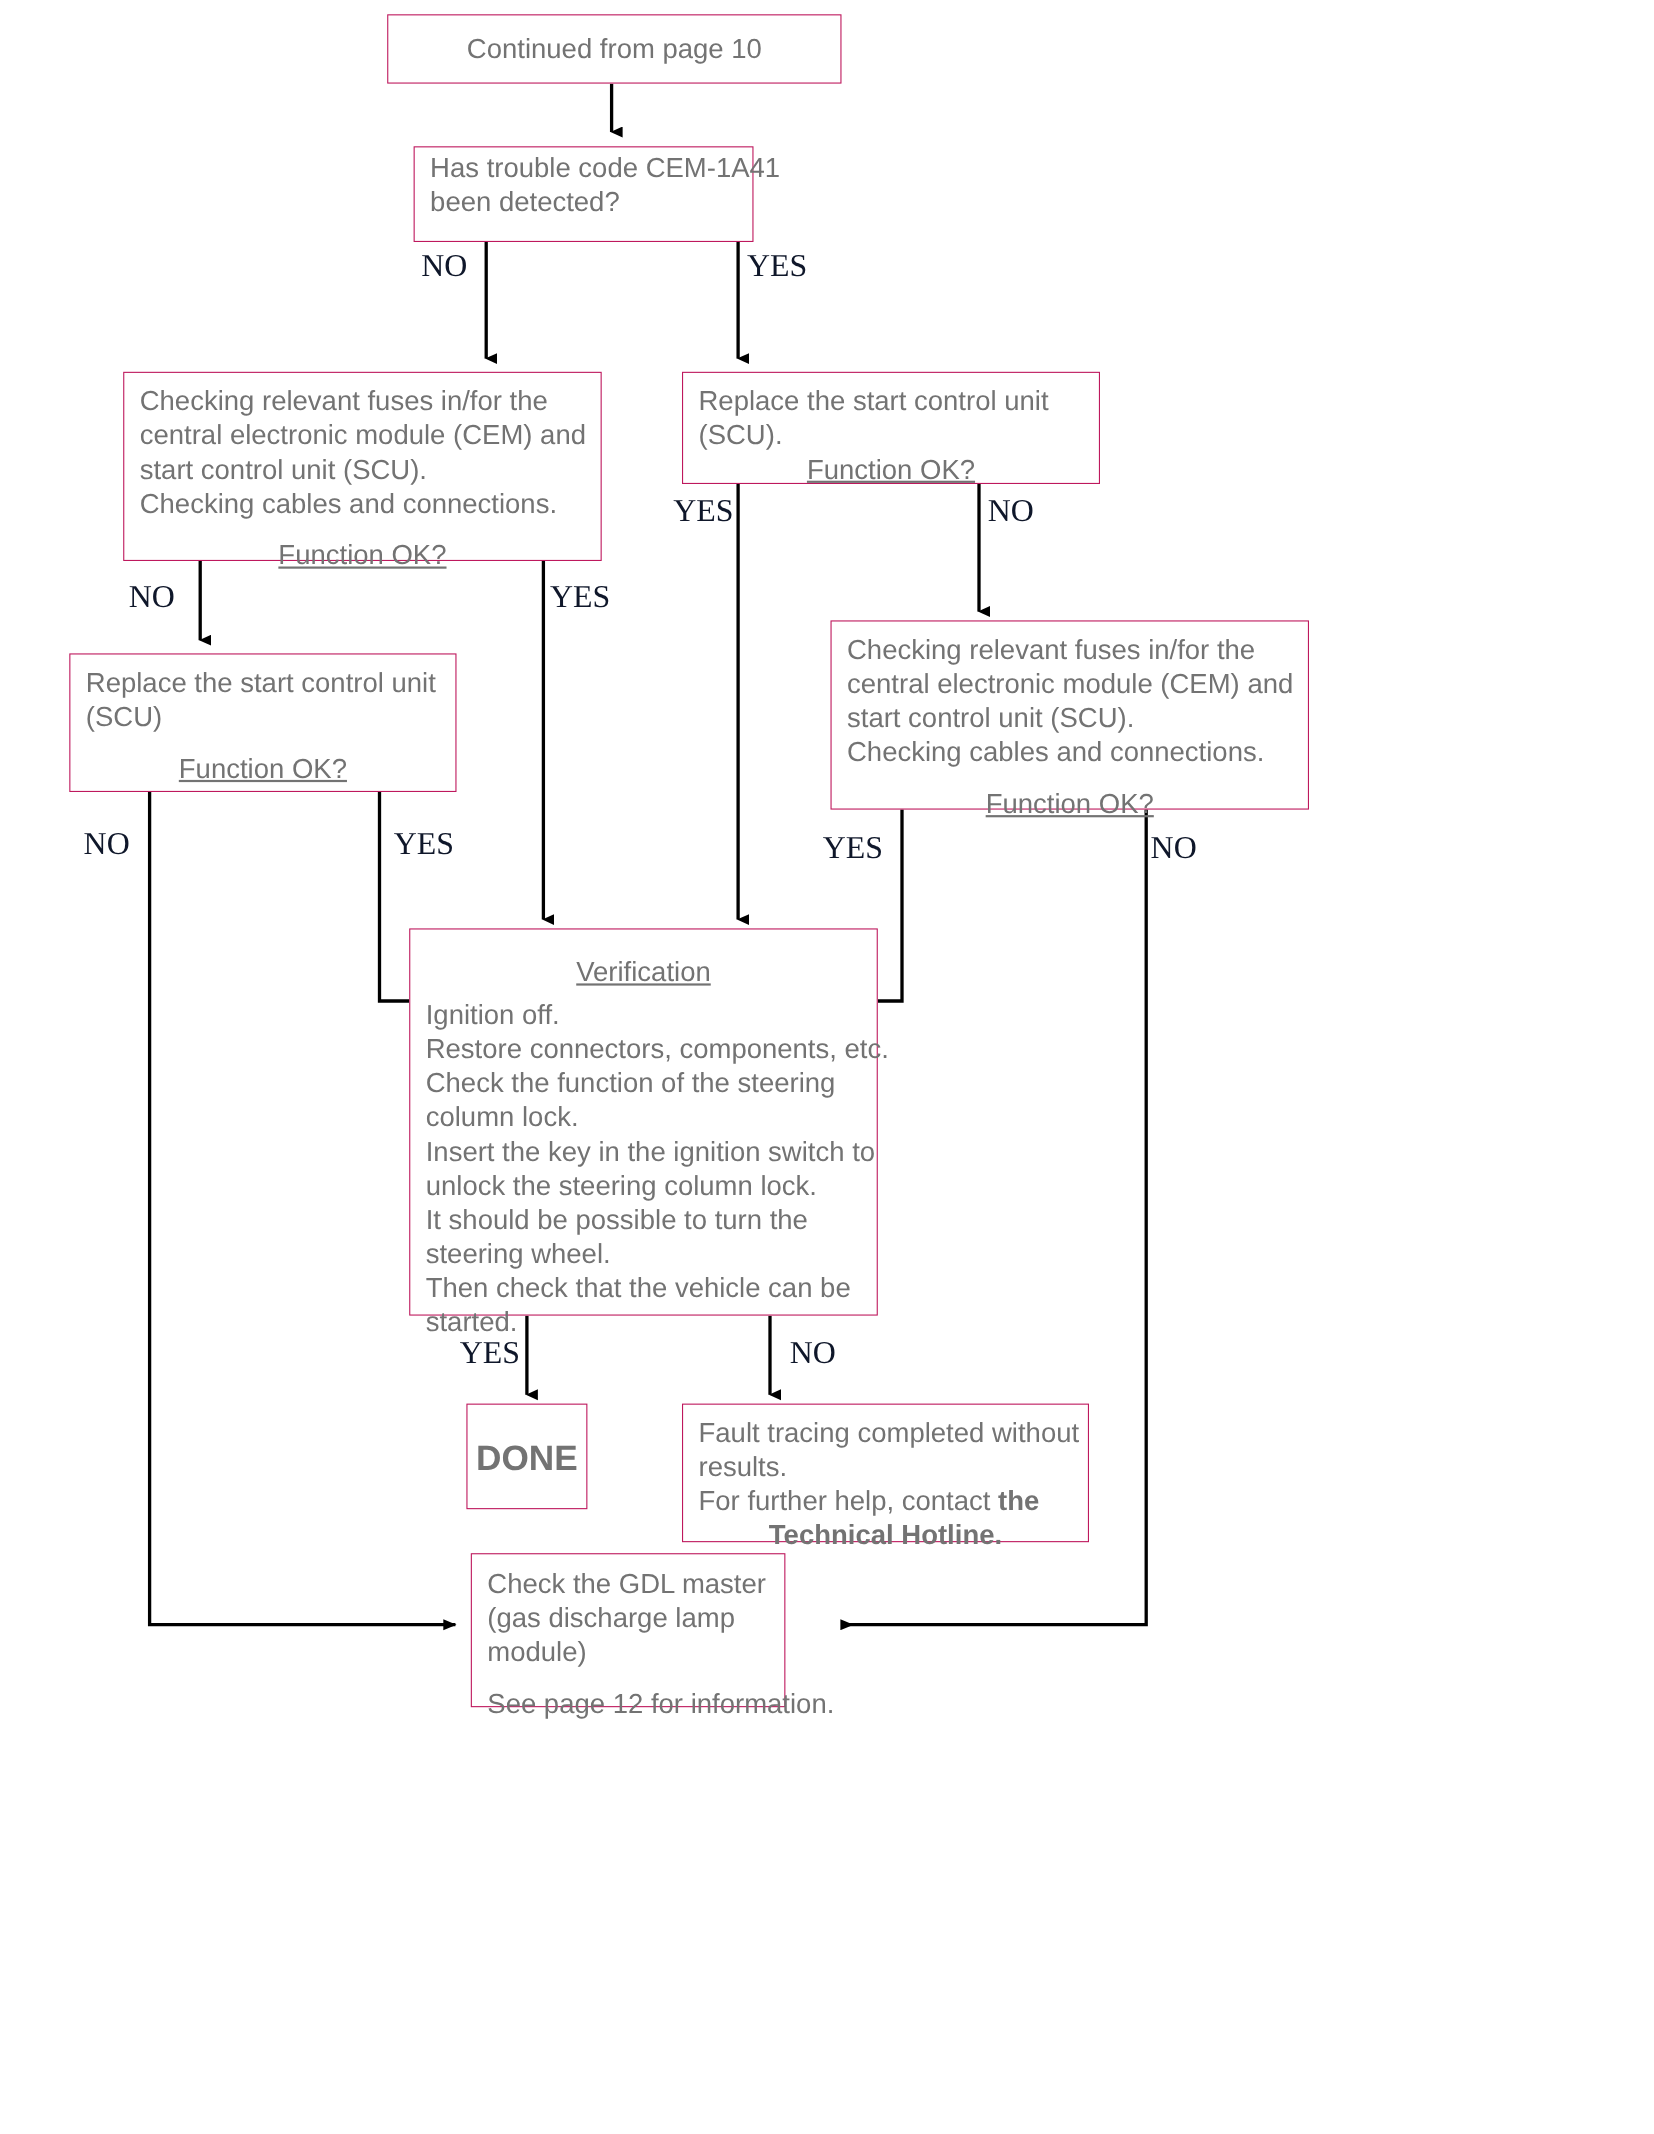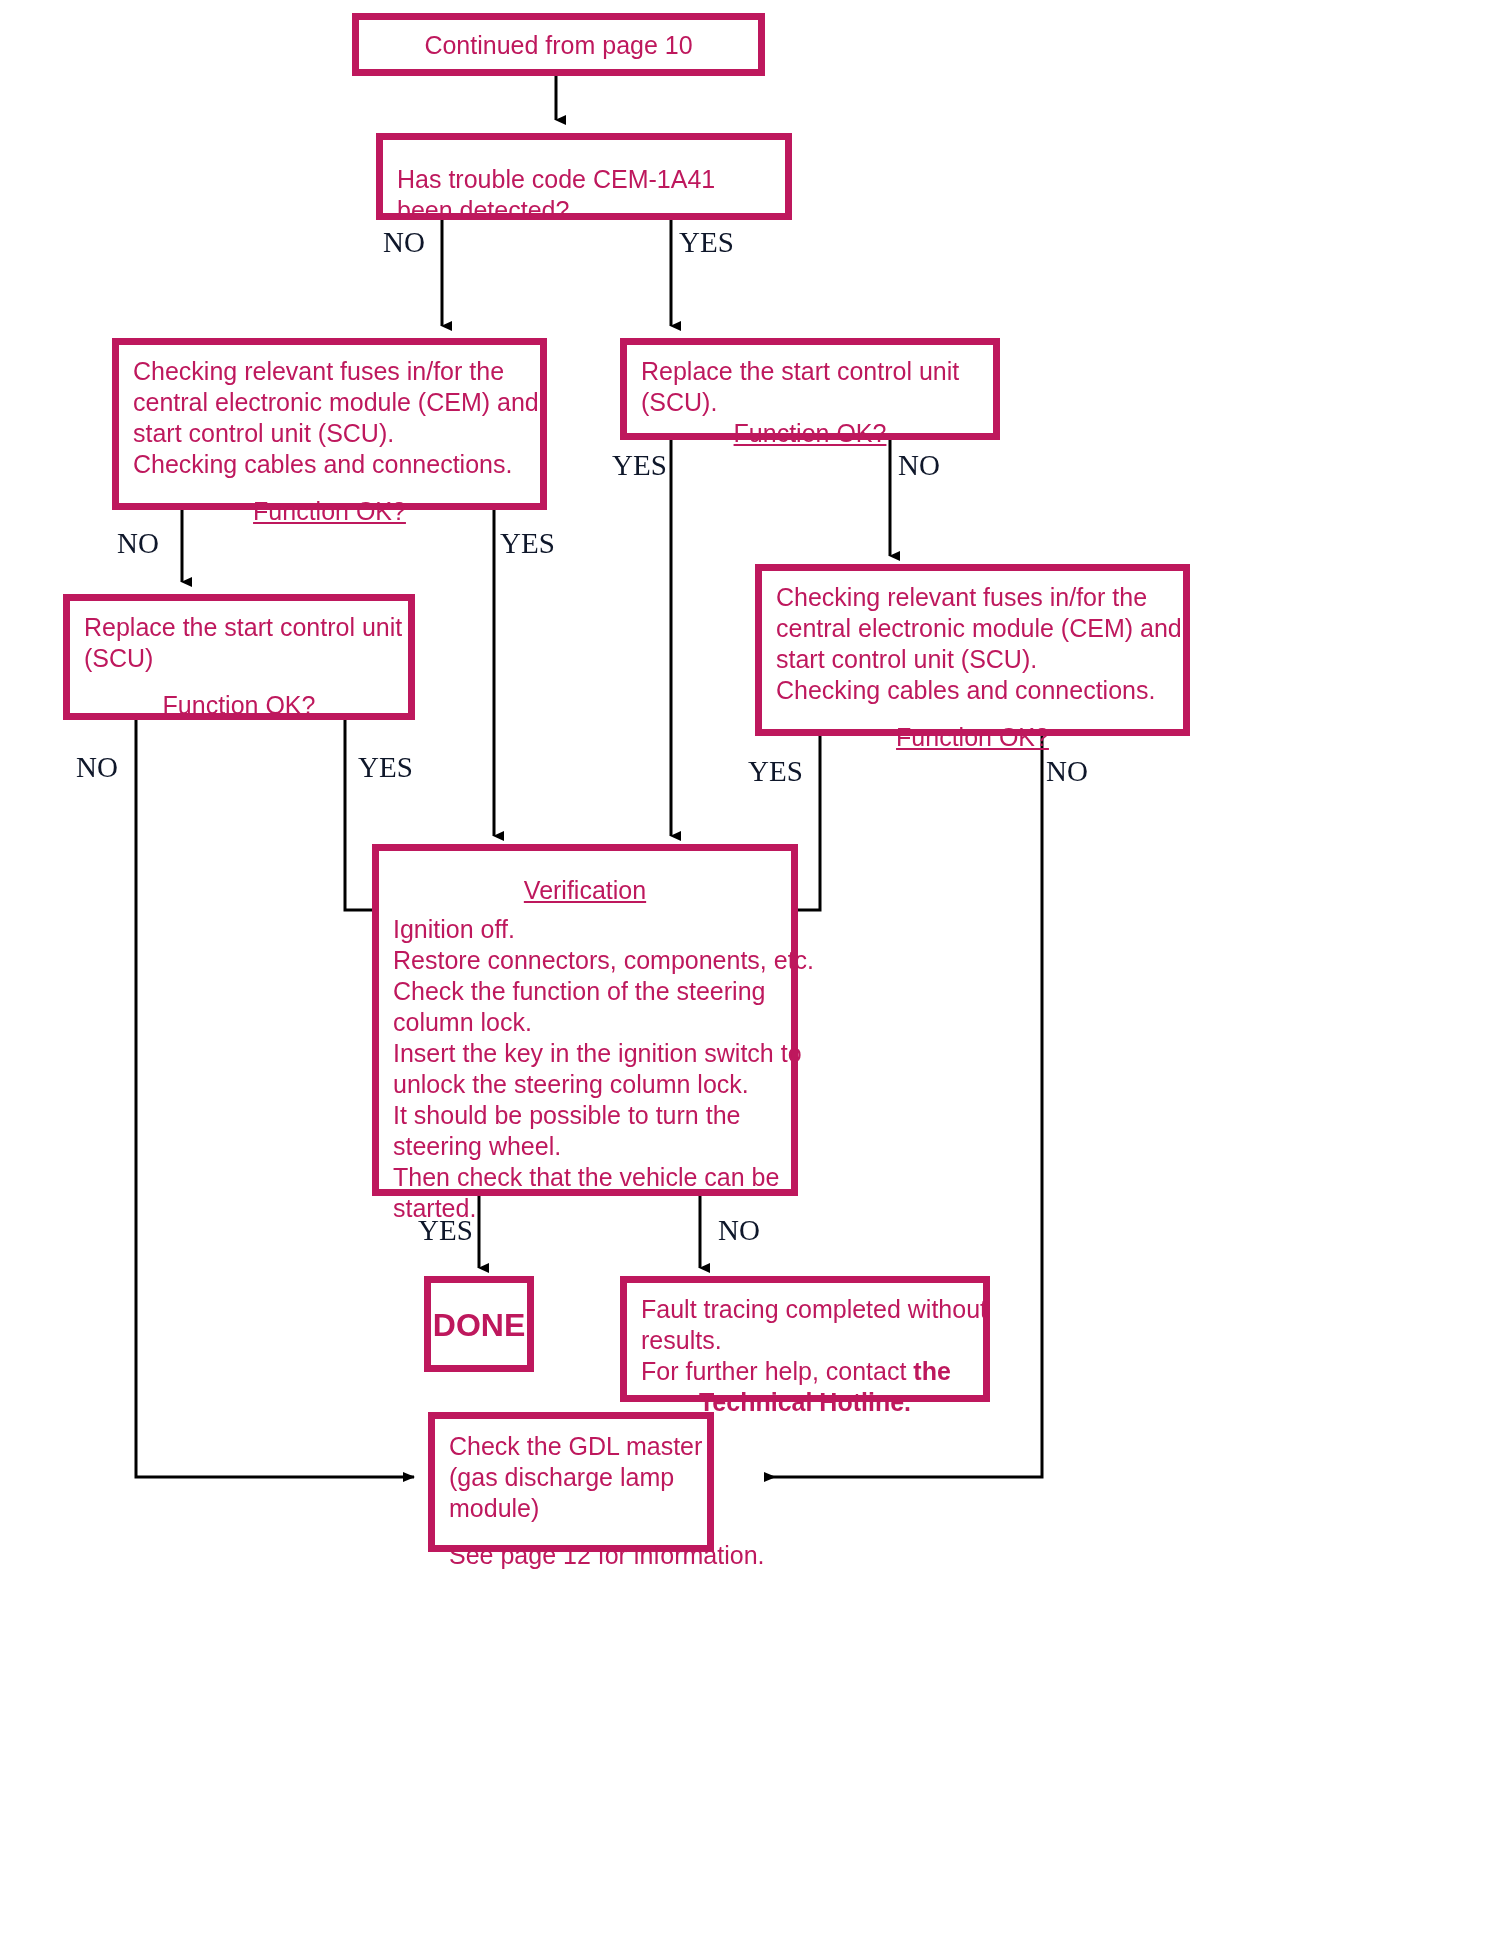--- a/index.html
+++ b/index.html
@@ -23,26 +23,26 @@
   svg.flow {
     position: absolute;
     left: 0; top: 0;
     width: 1504px;
     height: 1940px;
     display: block;
   }
   .node-box {
     position: absolute;
     box-sizing: border-box;
-    border: 7px solid #be185d;
+    border: 1px solid #be185d;
     background: #ffffff;
     font-family: "Liberation Sans", sans-serif;
     font-size: 25px;
     line-height: 31px;
-    color: #be185d;
+    color: #737373;
     padding: 10px 14px 8px 14px;
   }
   .node-box .line { white-space: pre; }
   .node-box .center { text-align: center; text-decoration: underline; }
   .node-box .gap { height: 16px; }
   .node-box.center-all { text-align: center; }
   .node-box.bold-txt { font-weight: bold; }
   .b { font-weight: bold; text-align: center; }
   .edge-label {
     position: absolute;
@@ -104,21 +104,21 @@
 
       <path d="M700,1196 L700,1268" marker-end="url(#arrowDown)"></path>
 
     </g>
   </svg>
 
   <div class="node-box center-all vcenter-box" style="left:352px; top:13px; width:413px; height:63px;">
     <span class="line">Continued from page 10</span>
   </div>
 
-  <div class="node-box" style="left:376px; top:133px; width:416px; height:87px; padding-top:24px;">
+  <div class="node-box" style="left:376px; top:133px; width:309px; height:87px; padding-top:4px;">
     <div class="line">Has trouble code CEM-1A41</div>
     <div class="line">been detected?</div>
   </div>
 
   <div class="node-box" style="left:112px; top:338px; width:435px; height:172px; padding-top:11px;">
     <div class="line">Checking relevant fuses in/for the</div>
     <div class="line">central electronic module (CEM) and</div>
     <div class="line">start control unit (SCU).</div>
     <div class="line">Checking cables and connections.</div>
     <div class="gap"></div>

